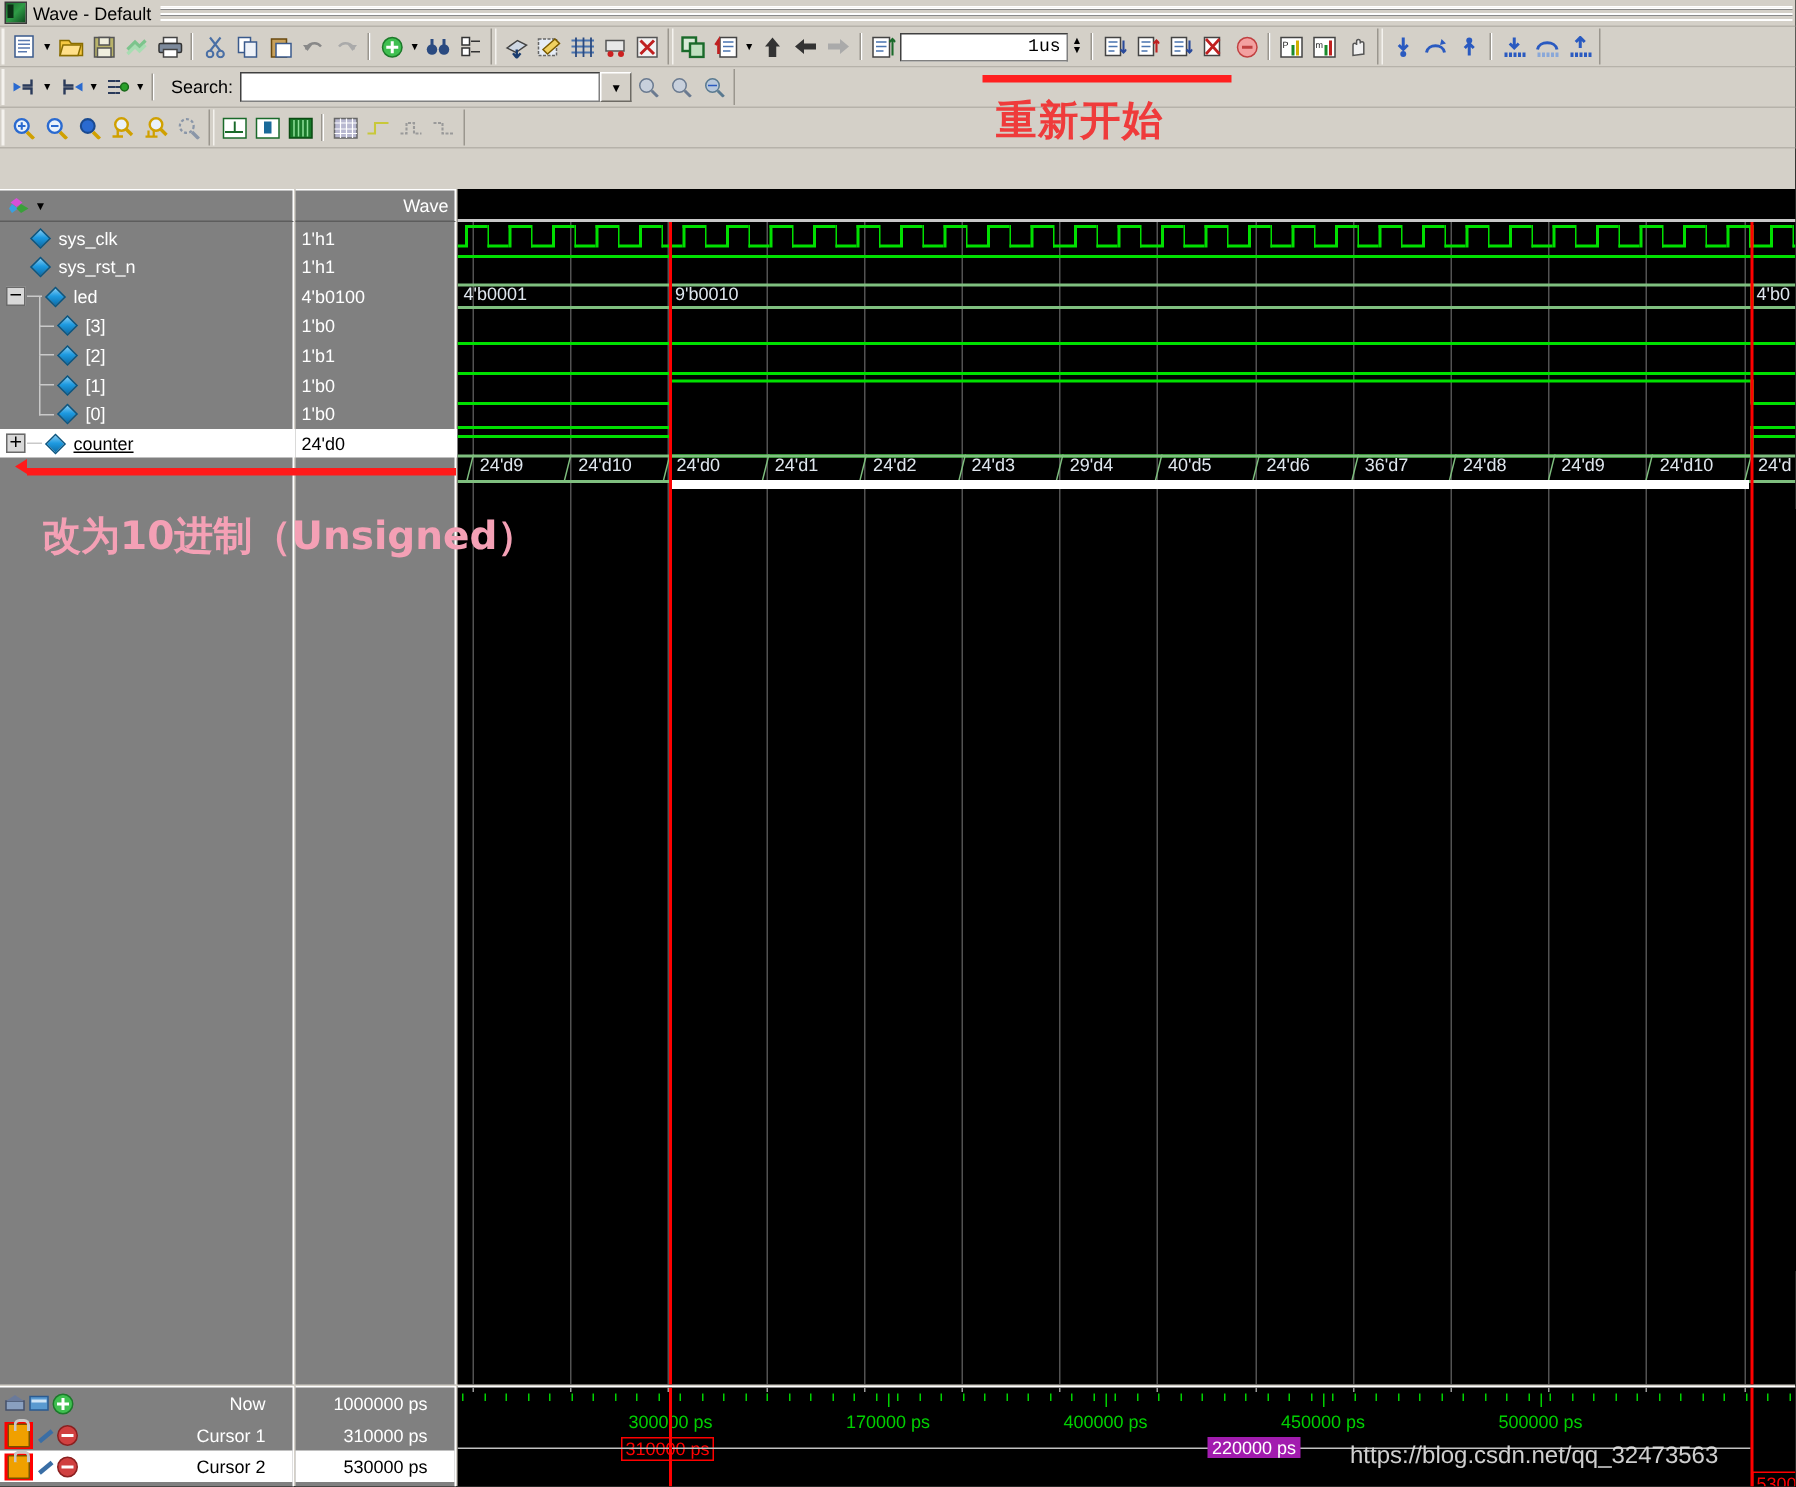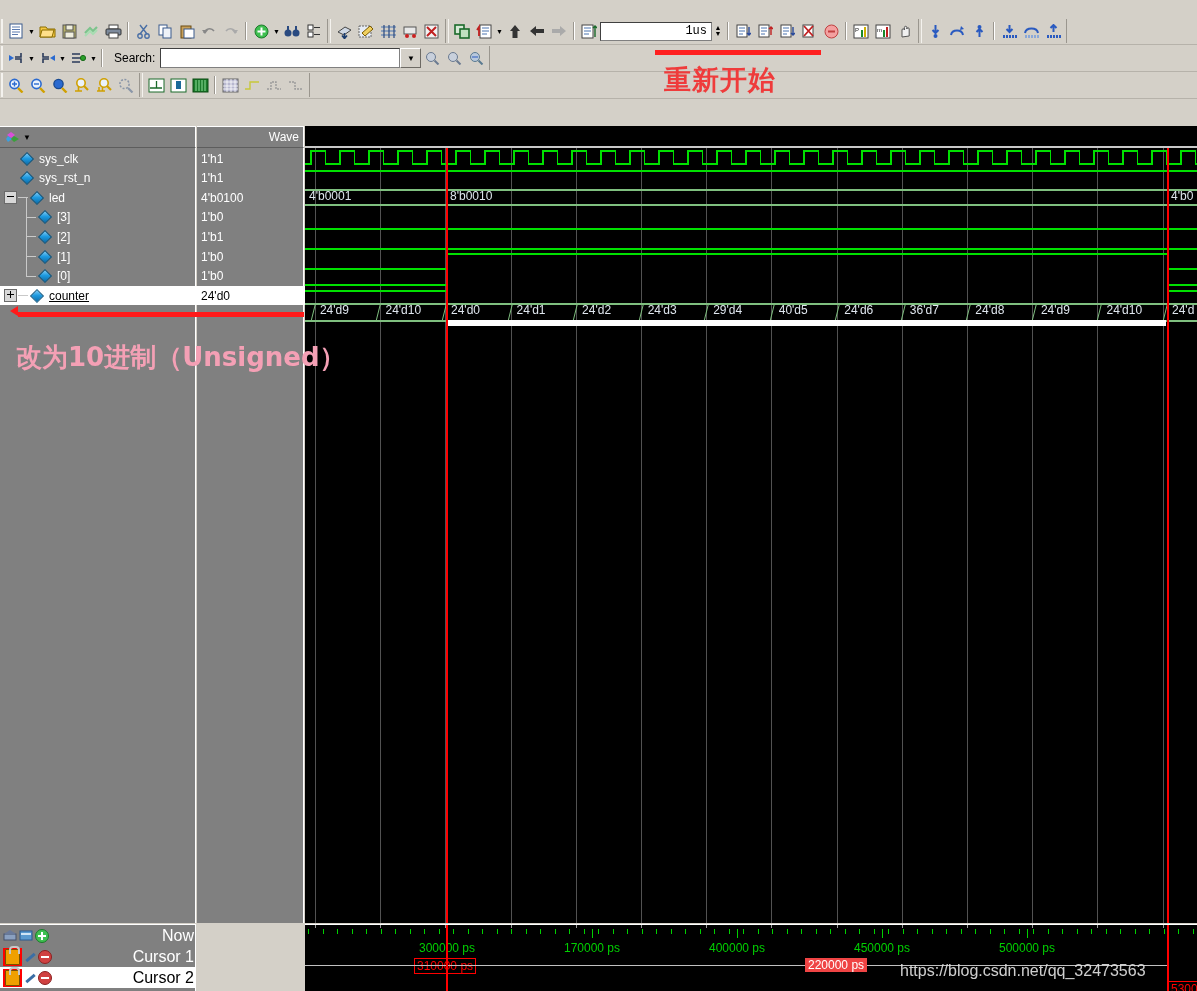--- a/index.html
+++ b/index.html
@@ -53,21 +53,21 @@
     border-top-color:#404040;border-left-color:#404040;
     display:flex;align-items:center;justify-content:flex-end;
     font-family:"Liberation Mono","DejaVu Sans Mono",monospace;font-size:12px;padding-right:4px;box-sizing:border-box;}
   .spin{width:12px;height:19px;display:flex;flex-direction:column;justify-content:center;align-items:center;
     font-size:7px;line-height:6px;color:#000;}
 
   
   .ann-redbar{position:absolute;left:655px;top:50px;width:166px;height:5px;background:#ff2020;}
   .ann-red{position:absolute;left:664px;top:62px;font-size:27px;font-weight:bold;color:#ef3b3b;
     font-family:"DejaVu Sans",sans-serif;letter-spacing:1px;}
-  .ann-pink{position:absolute;left:16px;top:340px;font-size:26px;font-weight:bold;color:#f4a0b5;
+  .ann-pink{position:absolute;left:28px;top:340px;font-size:26px;font-weight:bold;color:#f4a0b5;
     font-family:"DejaVu Sans",sans-serif;white-space:nowrap;}
   .ann-white{position:absolute;left:503px;top:349px;font-size:25px;font-weight:bold;color:#ffffff;
     font-family:"DejaVu Sans",sans-serif;white-space:nowrap;}
   .ann-whitebar{position:absolute;left:448px;top:320px;width:718px;height:6px;background:#fff;}
 
   
   .hdrrow{position:absolute;left:0;top:126px;width:1197px;height:22px;}
   .hdr-name{position:absolute;left:0;top:0;width:196px;height:22px;background:#808080;
     border-top:1px solid #fff;border-right:1px solid #fff;border-bottom:1px solid #5d5d5d;
     display:flex;align-items:center;box-sizing:border-box;}
@@ -115,21 +115,21 @@
   .cursor2{position:absolute;top:-22px;width:2px;height:819px;background:#f00;z-index:5;}
 
   
   .botleft{position:absolute;left:0;top:924px;width:196px;height:67px;background:#808080;
     border-top:1px solid #fff;border-right:1px solid #fff;box-sizing:border-box;}
   .botval{position:absolute;left:197px;top:924px;width:107px;height:67px;background:#808080;
     border-top:1px solid #fff;border-right:1px solid #fff;box-sizing:border-box;}
   .botwave{position:absolute;left:305px;top:924px;width:892px;height:67px;background:#000;
     border-top:1px solid #fff;box-sizing:border-box;overflow:hidden;}
   .brow{height:21px;display:flex;align-items:center;justify-content:flex-end;
-    color:#fff;font-size:16px;padding-right:1px;box-sizing:border-box;}
+    color:#fff;font-size:12px;padding-right:18px;box-sizing:border-box;}
   .brow.sel{background:#fff;color:#000;}
   .bicons{position:absolute;left:3px;width:58px;height:21px;display:flex;align-items:center;gap:2px;}
   .lock{width:13px;height:14px;background:#f0a000;border:1px solid #7a5000;border-radius:1px;position:relative;}
   .lock:before{content:"";position:absolute;left:3px;top:-4px;width:7px;height:6px;
     border:2px solid #c8c8c8;border-bottom:0;border-radius:4px 4px 0 0;}
   .lockbg{background:#ff0000;padding:1px 2px;display:flex;align-items:center;}
   .minus{width:12px;height:12px;border-radius:50%;background:#d04040;border:1px solid #8a2020;position:relative;}
   .minus:after{content:"";position:absolute;left:2px;top:5px;width:8px;height:2px;background:#fff;}
   .plusg{width:12px;height:12px;border-radius:50%;background:#3fbf50;border:1px solid #1c7a2a;position:relative;}
   .plusg:after{content:"";position:absolute;left:2px;top:5px;width:8px;height:2px;background:#fff;}
@@ -137,28 +137,33 @@
   .wrench{width:12px;height:12px;position:relative;}
   .wrench:after{content:"";position:absolute;left:1px;top:5px;width:11px;height:3px;background:#3a6ea5;transform:rotate(-40deg);}
 
   .tick{position:absolute;top:4px;width:1px;background:#00d000;}
   .tlabel{position:absolute;top:16px;color:#00d000;font-size:12px;white-space:nowrap;transform:translateX(-50%);}
   .c1box{position:absolute;border:1px solid #f00;color:#f00;font-size:12px;
     padding:0 2px;background:#000;white-space:nowrap;}
   .c2box{position:absolute;border:1px solid #f00;color:#f00;font-size:12px;
     padding:0 2px;background:#000;white-space:nowrap;}
   .deltaline{position:absolute;height:1px;background:#c0c0c0;}
-  .deltalbl{position:absolute;color:#fff;font-size:12px;background:#ef4444;padding:0 3px;white-space:nowrap;}
+  .deltalbl{position:absolute;color:#fff;font-size:12px;background:#a21caf;padding:0 3px;white-space:nowrap;}
   .watermark{position:absolute;color:#e0e0e0;font-size:16px;white-space:nowrap;opacity:.92;}
 </style>
 </head>
 <body>
 
 <div class="app">
 
+  <div class="titlebar">
+    <div class="tb-icon"></div>
+    <div class="tb-title">Wave - Default</div>
+    <div class="tb-grip"></div>
+  </div>
 
   <div class="toolbar" id="tb1">
     <div class="tgroup">
       <div class="tbtn">
         <svg width="15" height="16" viewBox="0 0 15 16">
             <rect x="1" y="1" width="12" height="14" fill="#fff" stroke="#3a5a8c"></rect>
             <path d="M3 4h8M3 6.5h8M3 9h8M3 11.5h6" stroke="#5a7ab0" stroke-width="1"></path>
           </svg>
       </div>
       <div class="caret">▼</div>
@@ -785,21 +790,21 @@
         <div style="position: absolute; left: 889.5px; top: 2px; width: 1.6px; height: 15px; background: rgb(0, 224, 0);"></div>
         <div style="position: absolute; left: 0px; top: 15.4px; width: 5px; height: 1.6px; background: rgb(0, 224, 0);"></div>
         <div style="position: absolute; left: 141px; top: 2px; width: 1.6px; height: 15px; background: rgb(216, 216, 0);"></div>
         <div style="position: absolute; left: 862px; top: 2px; width: 1.6px; height: 15px; background: rgb(216, 216, 0);"></div>
         <div style="position: absolute; left: 0px; top: 22px; width: 892px; height: 1.6px; background: rgb(0, 224, 0);"></div>
         <div style="position: absolute; left: 0px; top: 41px; width: 892px; height: 1.5px; background: rgb(127, 191, 127);"></div>
         <div style="position: absolute; left: 0px; top: 56px; width: 892px; height: 1.5px; background: rgb(127, 191, 127);"></div>
         <div style="position: absolute; left: 141px; top: 41px; width: 1.5px; height: 15px; background: rgb(216, 216, 0);"></div>
         <div style="position: absolute; left: 862px; top: 41px; width: 1.5px; height: 15px; background: rgb(216, 216, 0);"></div>
         <div style="position: absolute; left: 4px; top: 42px; color: rgb(223, 230, 238); font-size: 12px; white-space: nowrap; line-height: 13px;">4'b0001</div>
-        <div style="position: absolute; left: 145px; top: 42px; color: rgb(223, 230, 238); font-size: 12px; white-space: nowrap; line-height: 13px;">8'b0010</div>
+        <div style="position: absolute; left: 145px; top: 42px; color: rgb(223, 230, 238); font-size: 12px; white-space: nowrap; line-height: 13px;">9'b0010</div>
         <div style="position: absolute; left: 866px; top: 42px; color: rgb(223, 230, 238); font-size: 12px; white-space: nowrap; line-height: 13px;">4'b0</div>
         <div style="position: absolute; left: 0px; top: 80px; width: 892px; height: 1.6px; background: rgb(0, 224, 0);"></div>
         <div style="position: absolute; left: 0px; top: 100px; width: 892px; height: 1.6px; background: rgb(0, 224, 0);"></div>
         <div style="position: absolute; left: 0px; top: 120px; width: 141px; height: 1.6px; background: rgb(0, 224, 0);"></div>
         <div style="position: absolute; left: 141px; top: 105px; width: 1.6px; height: 16px; background: rgb(216, 216, 0);"></div>
         <div style="position: absolute; left: 141px; top: 105px; width: 721px; height: 1.6px; background: rgb(0, 224, 0);"></div>
         <div style="position: absolute; left: 862px; top: 105px; width: 1.6px; height: 16px; background: rgb(216, 216, 0);"></div>
         <div style="position: absolute; left: 862px; top: 120px; width: 30px; height: 1.6px; background: rgb(0, 224, 0);"></div>
         <div style="position: absolute; left: 0px; top: 136px; width: 141px; height: 1.6px; background: rgb(0, 224, 0);"></div>
         <div style="position: absolute; left: 0px; top: 142px; width: 141px; height: 1.6px; background: rgb(0, 224, 0);"></div>
@@ -874,20 +879,25 @@
       <div class="brow sel" style="position: relative;">
         <div class="bicons">
           <div class="lockbg">
             <div class="lock"></div>
           </div>
           <div class="wrench"></div>
           <div class="minus"></div>
         </div>
         <span>Cursor 2</span>
       </div>
+    </div>
+  <div class="botval" id="botval">
+      <div class="brow">1000000 ps</div>
+      <div class="brow">310000 ps</div>
+      <div class="brow sel">530000 ps</div>
     </div>
   <div class="botwave" id="botwave">
       <div class="tick" style="left: 3px; height: 5px;"></div>
       <div class="tick" style="left: 18px; height: 5px;"></div>
       <div class="tick" style="left: 32px; height: 5px;"></div>
       <div class="tick" style="left: 47px; height: 5px;"></div>
       <div class="tick" style="left: 61px; height: 5px;"></div>
       <div class="tick" style="left: 76px; height: 5px;"></div>
       <div class="tick" style="left: 90px; height: 5px;"></div>
       <div class="tick" style="left: 105px; height: 5px;"></div>

